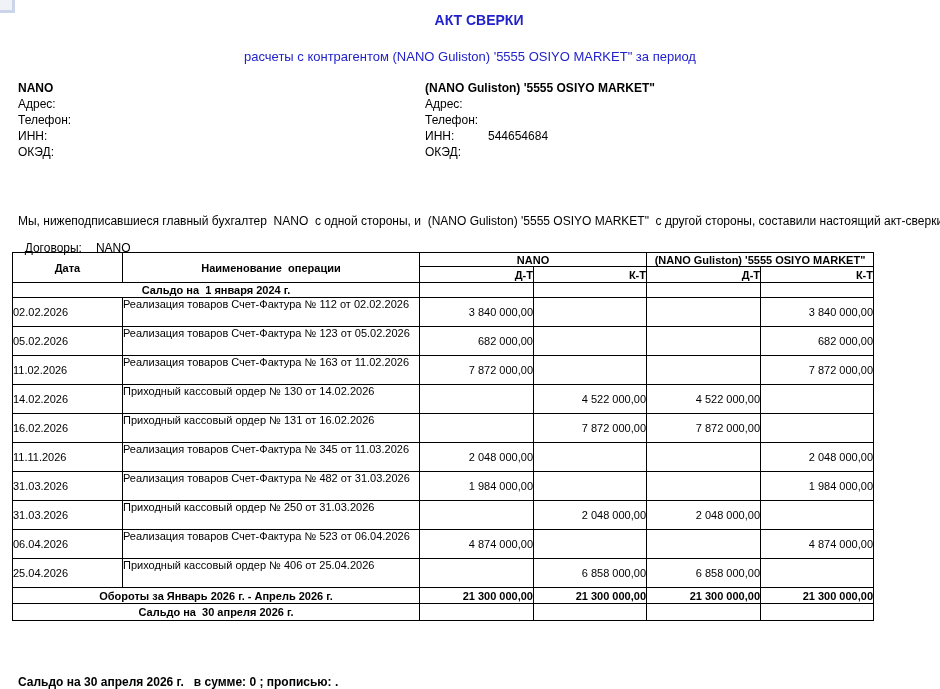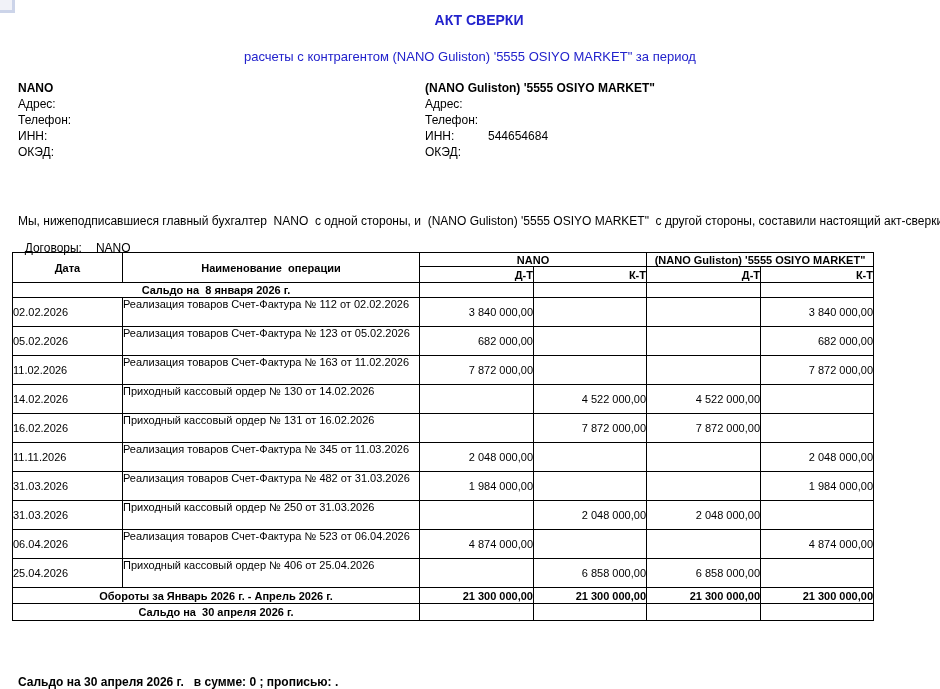--- a/index.html
+++ b/index.html
@@ -127,21 +127,21 @@
     </tr>
     <tr class="h-sub">
       <th>Д-Т</th>
       <th>К-Т</th>
       <th>Д-Т</th>
       <th>К-Т</th>
     </tr>
   </thead>
   <tbody>
     <tr class="r-open">
-      <td class="lbl-span" colspan="2">Сальдо на  8 января 2026 г.</td>
+      <td class="lbl-span" colspan="2">Сальдо на  1 января 2024 г.</td>
       <td class="c-amt"></td>
       <td class="c-amt"></td>
       <td class="c-amt"></td>
       <td class="c-amt"></td>
     </tr>
     <tr class="r-data">
       <td class="c-date">02.02.2026</td>
       <td class="c-op">Реализация товаров Счет-Фактура № 112 от 02.02.2026</td>
       <td class="c-amt">3 840 000,00</td>
       <td class="c-amt"></td>

